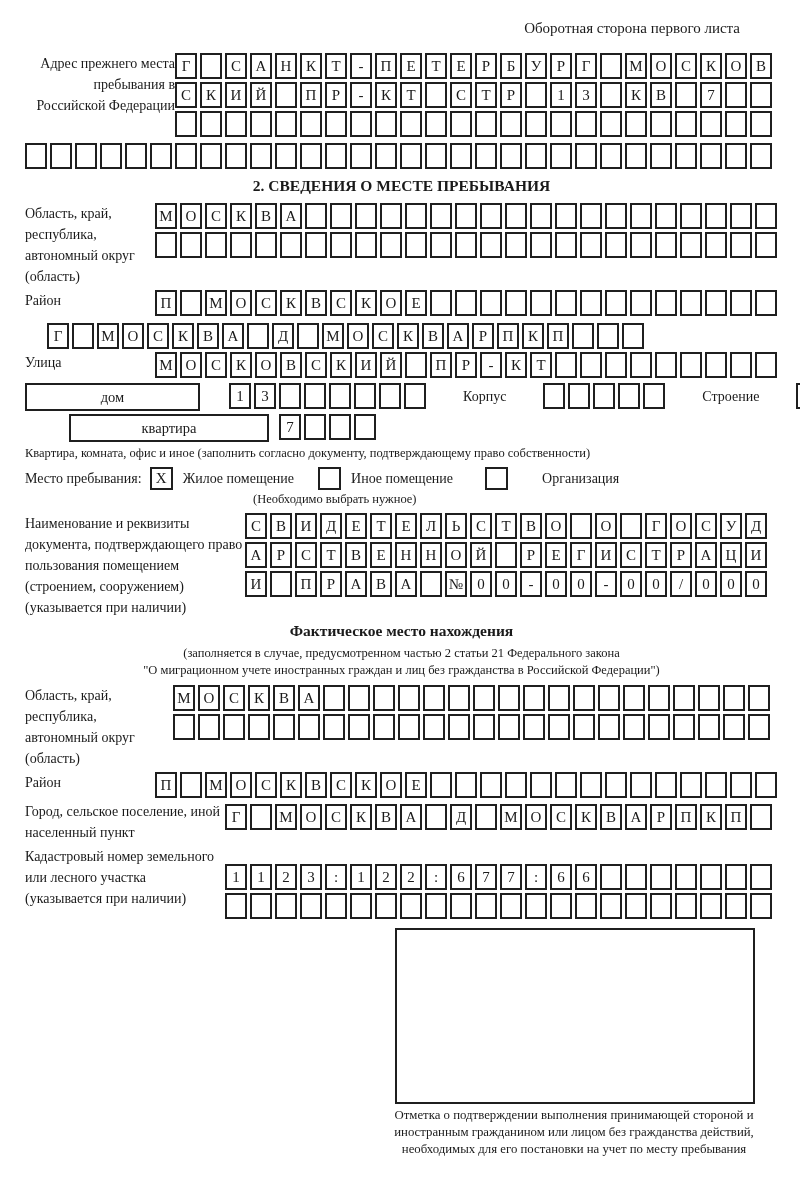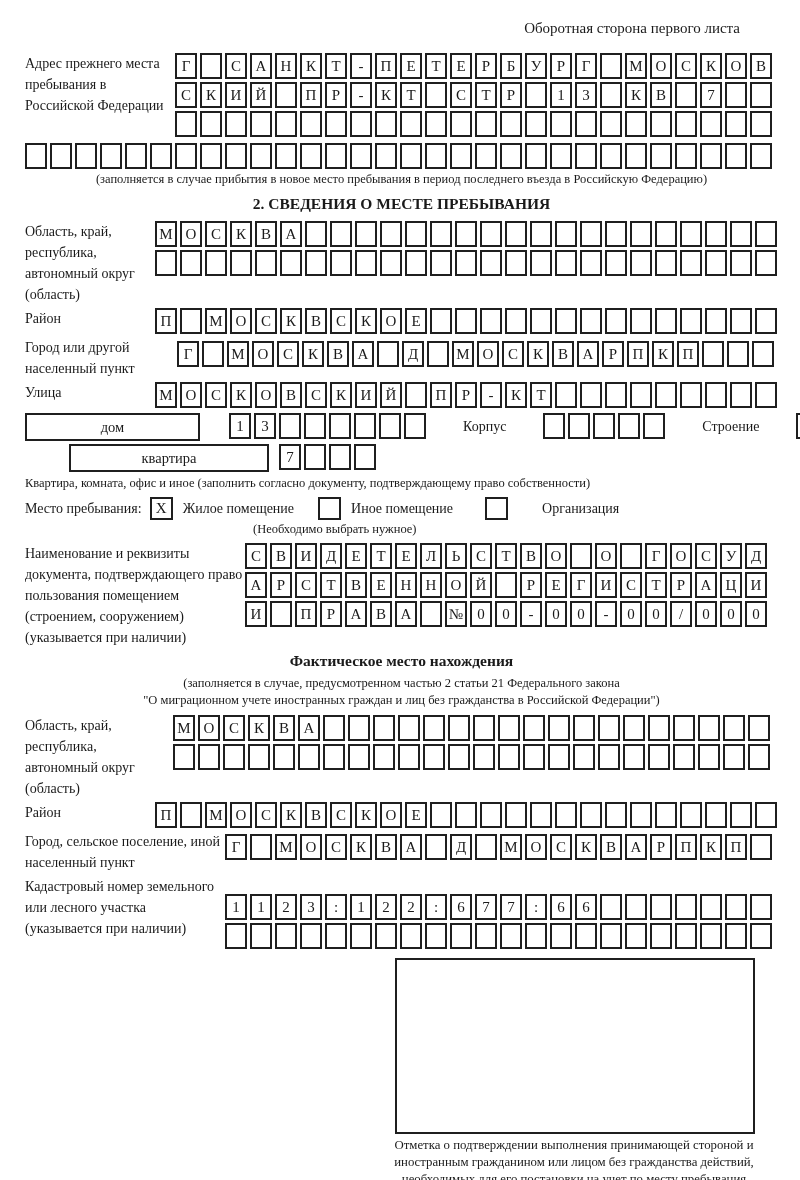--- a/index.html
+++ b/index.html
@@ -17,21 +17,21 @@
   .row-label { font-size:14px; line-height:21px; flex:none; }
   .cells { display:flex; gap:3px; flex:none; }
   .cell {
     width:22px; height:26px; flex:none;
     border:2px solid #1f1f1f;
     display:flex; align-items:center; justify-content:center;
     font-size:15px; line-height:1;
   }
   .cells-col .cells { margin-bottom:3px; }
 
-  .w150 { width:150px; } .w130 { width:130px; } .w148 { width:148px; }
+  .w150 { width:150px;text-align:right; } .w130 { width:130px; } .w148 { width:148px; }
   .w200 { width:200px; } .w220 { width:220px; }
 
   .caption { font-size:12.5px; line-height:16px; margin:2px 0 6px 0; }
   .caption.center { text-align:center; }
 
   .section-title { text-align:center; font-weight:bold; font-size:15.5px; margin:8px 0 8px 0; }
 
   .labelbox {
     border:2px solid #1f1f1f; height:28px; flex:none;
     display:flex; align-items:center; justify-content:center;
@@ -168,21 +168,20 @@
       <span class="cell"></span>
       <span class="cell"></span>
       <span class="cell"></span>
       <span class="cell"></span>
       <span class="cell"></span>
       <span class="cell"></span>
       <span class="cell"></span>
       <span class="cell"></span>
       <span class="cell"></span>
     </div>
-  <div class="caption center">(заполняется в случае прибытия в новое место пребывания в период последнего въезда в Российскую Федерацию)</div>
 
   <div class="section-title">2. СВЕДЕНИЯ О МЕСТЕ ПРЕБЫВАНИЯ</div>
 
   <div class="form-row">
     <div class="row-label w130">Область, край, республика, автономный округ (область)</div>
     <div class="cells-col">
       <div class="cells">
           <span class="cell">М</span>
           <span class="cell">О</span>
           <span class="cell">С</span>
@@ -264,21 +263,20 @@
         <span class="cell"></span>
         <span class="cell"></span>
         <span class="cell"></span>
         <span class="cell"></span>
         <span class="cell"></span>
         <span class="cell"></span>
       </div>
   </div>
 
   <div class="form-row">
-    <div class="row-label w130">Город или другой населенный пункт</div>
     <div class="cells" style="margin-left:22px; margin-top:4px;">
         <span class="cell">Г</span>
         <span class="cell"></span>
         <span class="cell">М</span>
         <span class="cell">О</span>
         <span class="cell">С</span>
         <span class="cell">К</span>
         <span class="cell">В</span>
         <span class="cell">А</span>
         <span class="cell"></span>

